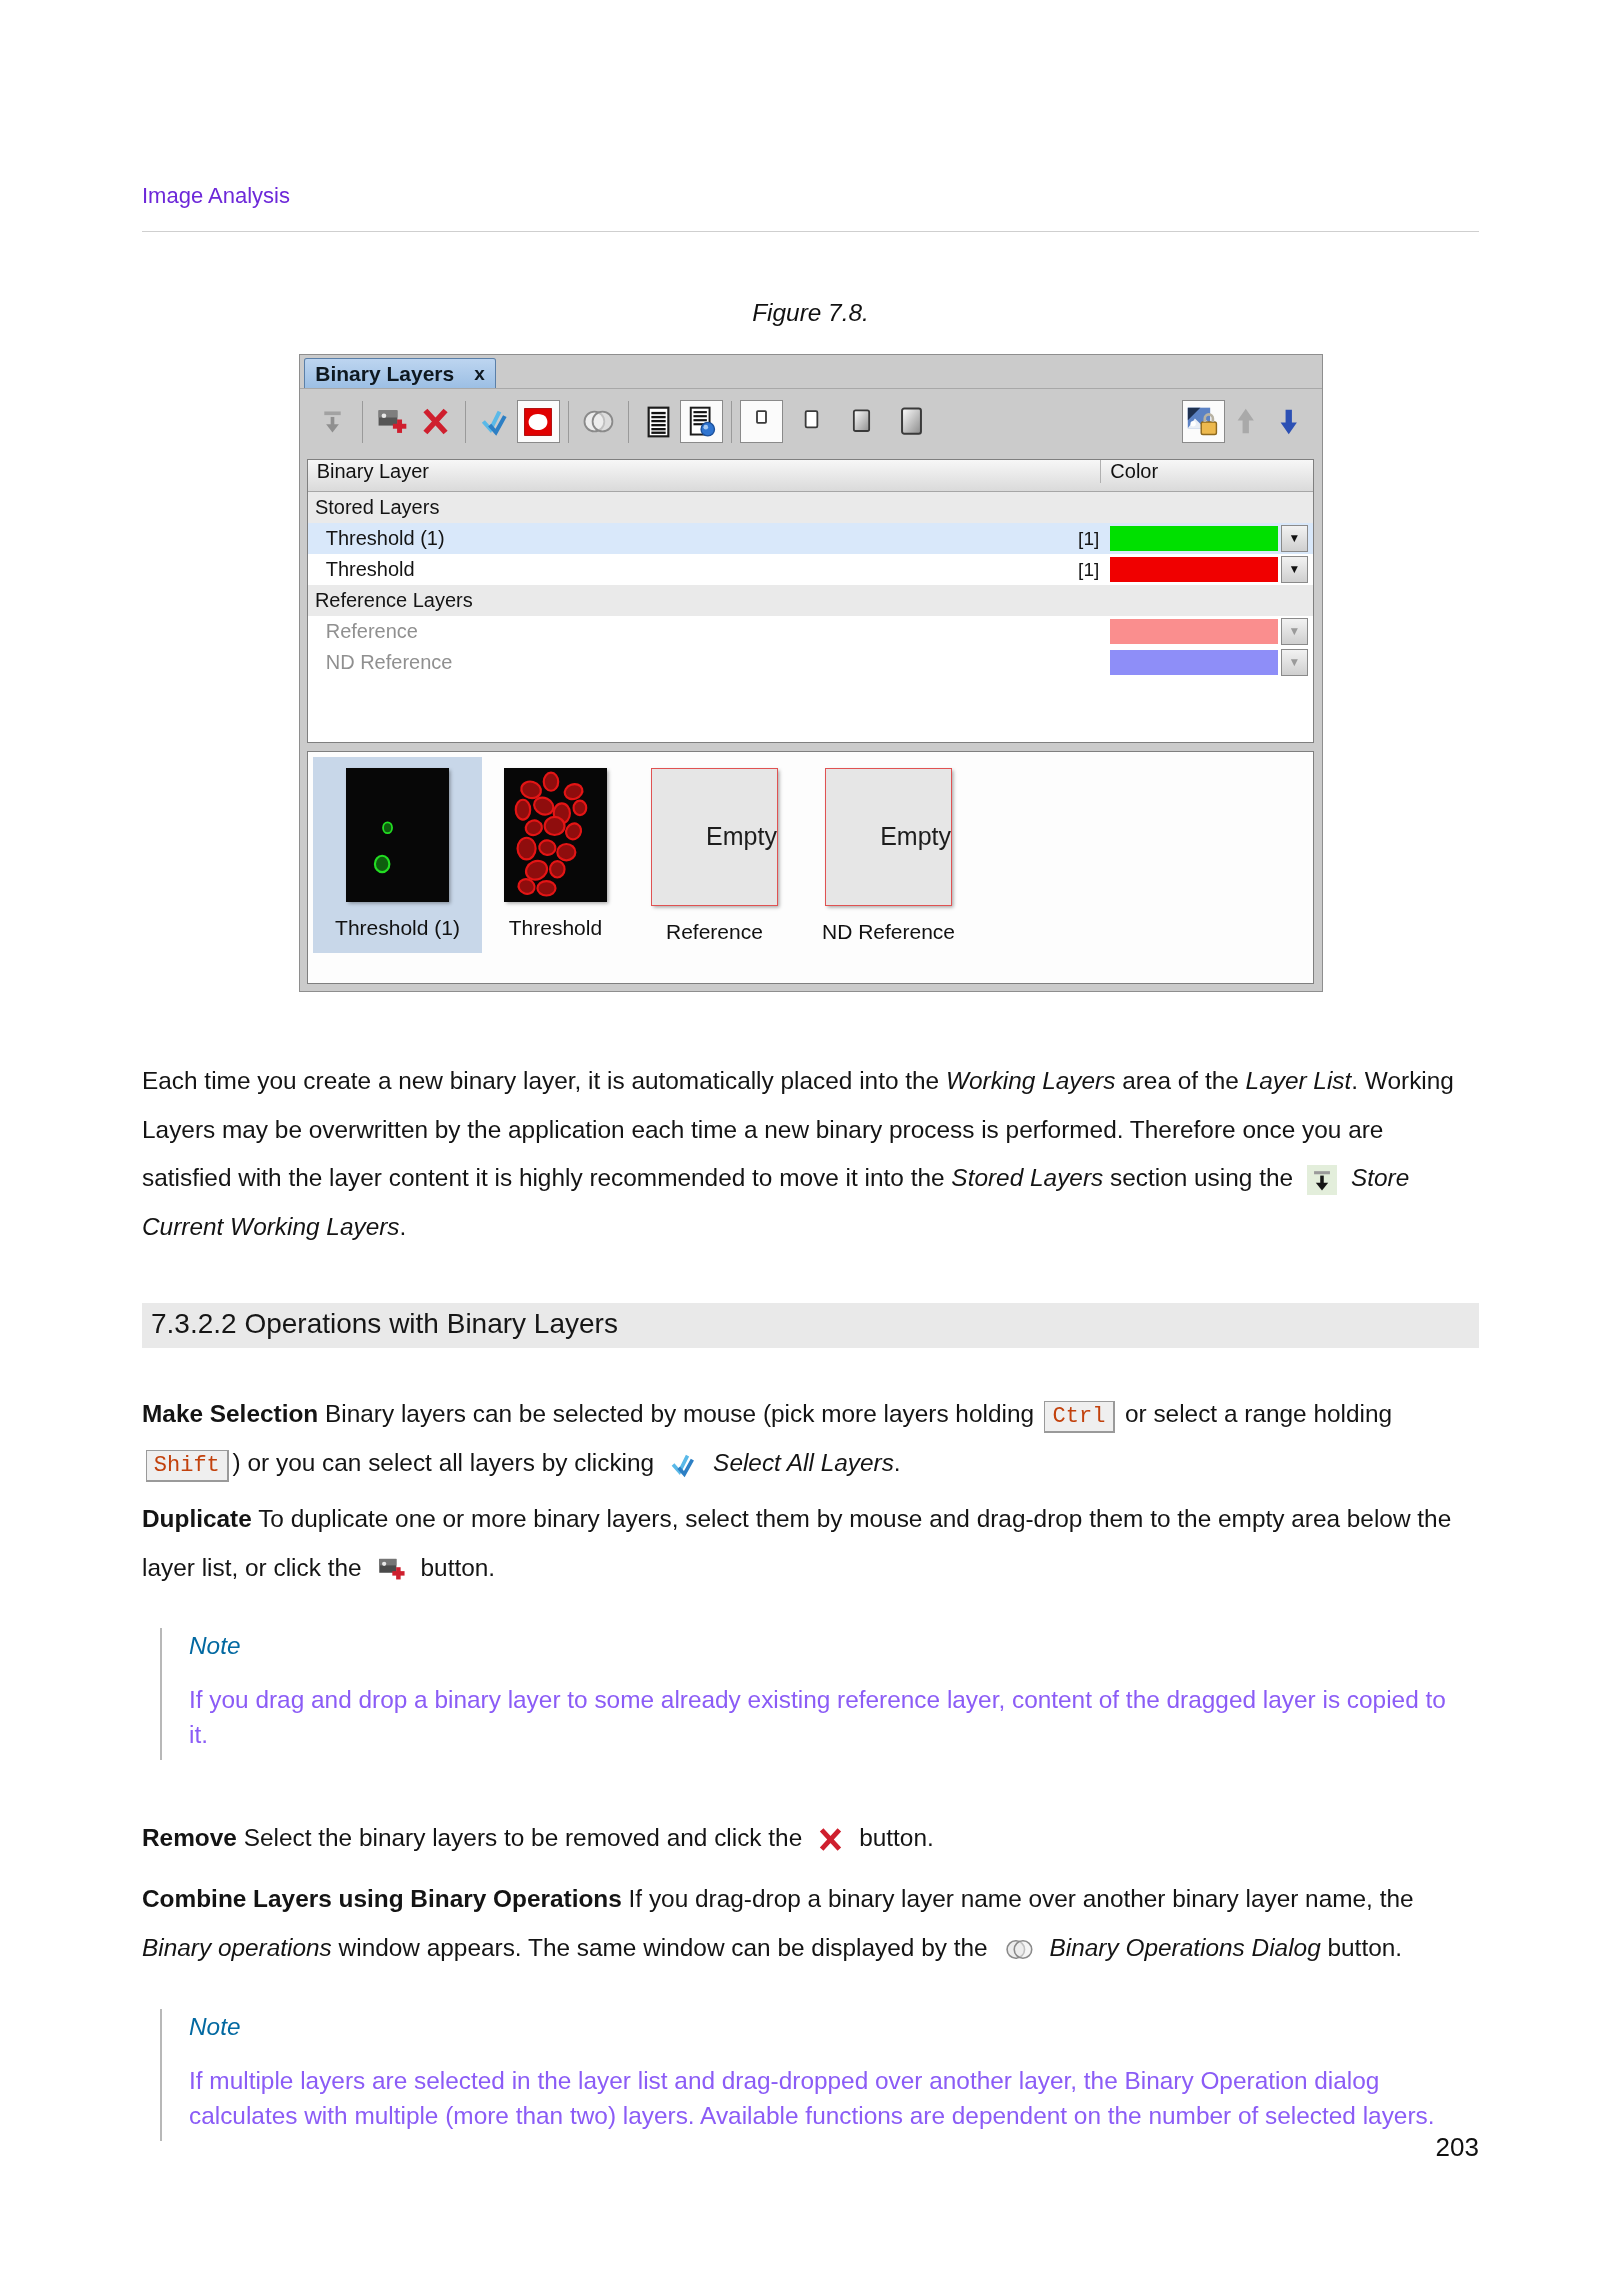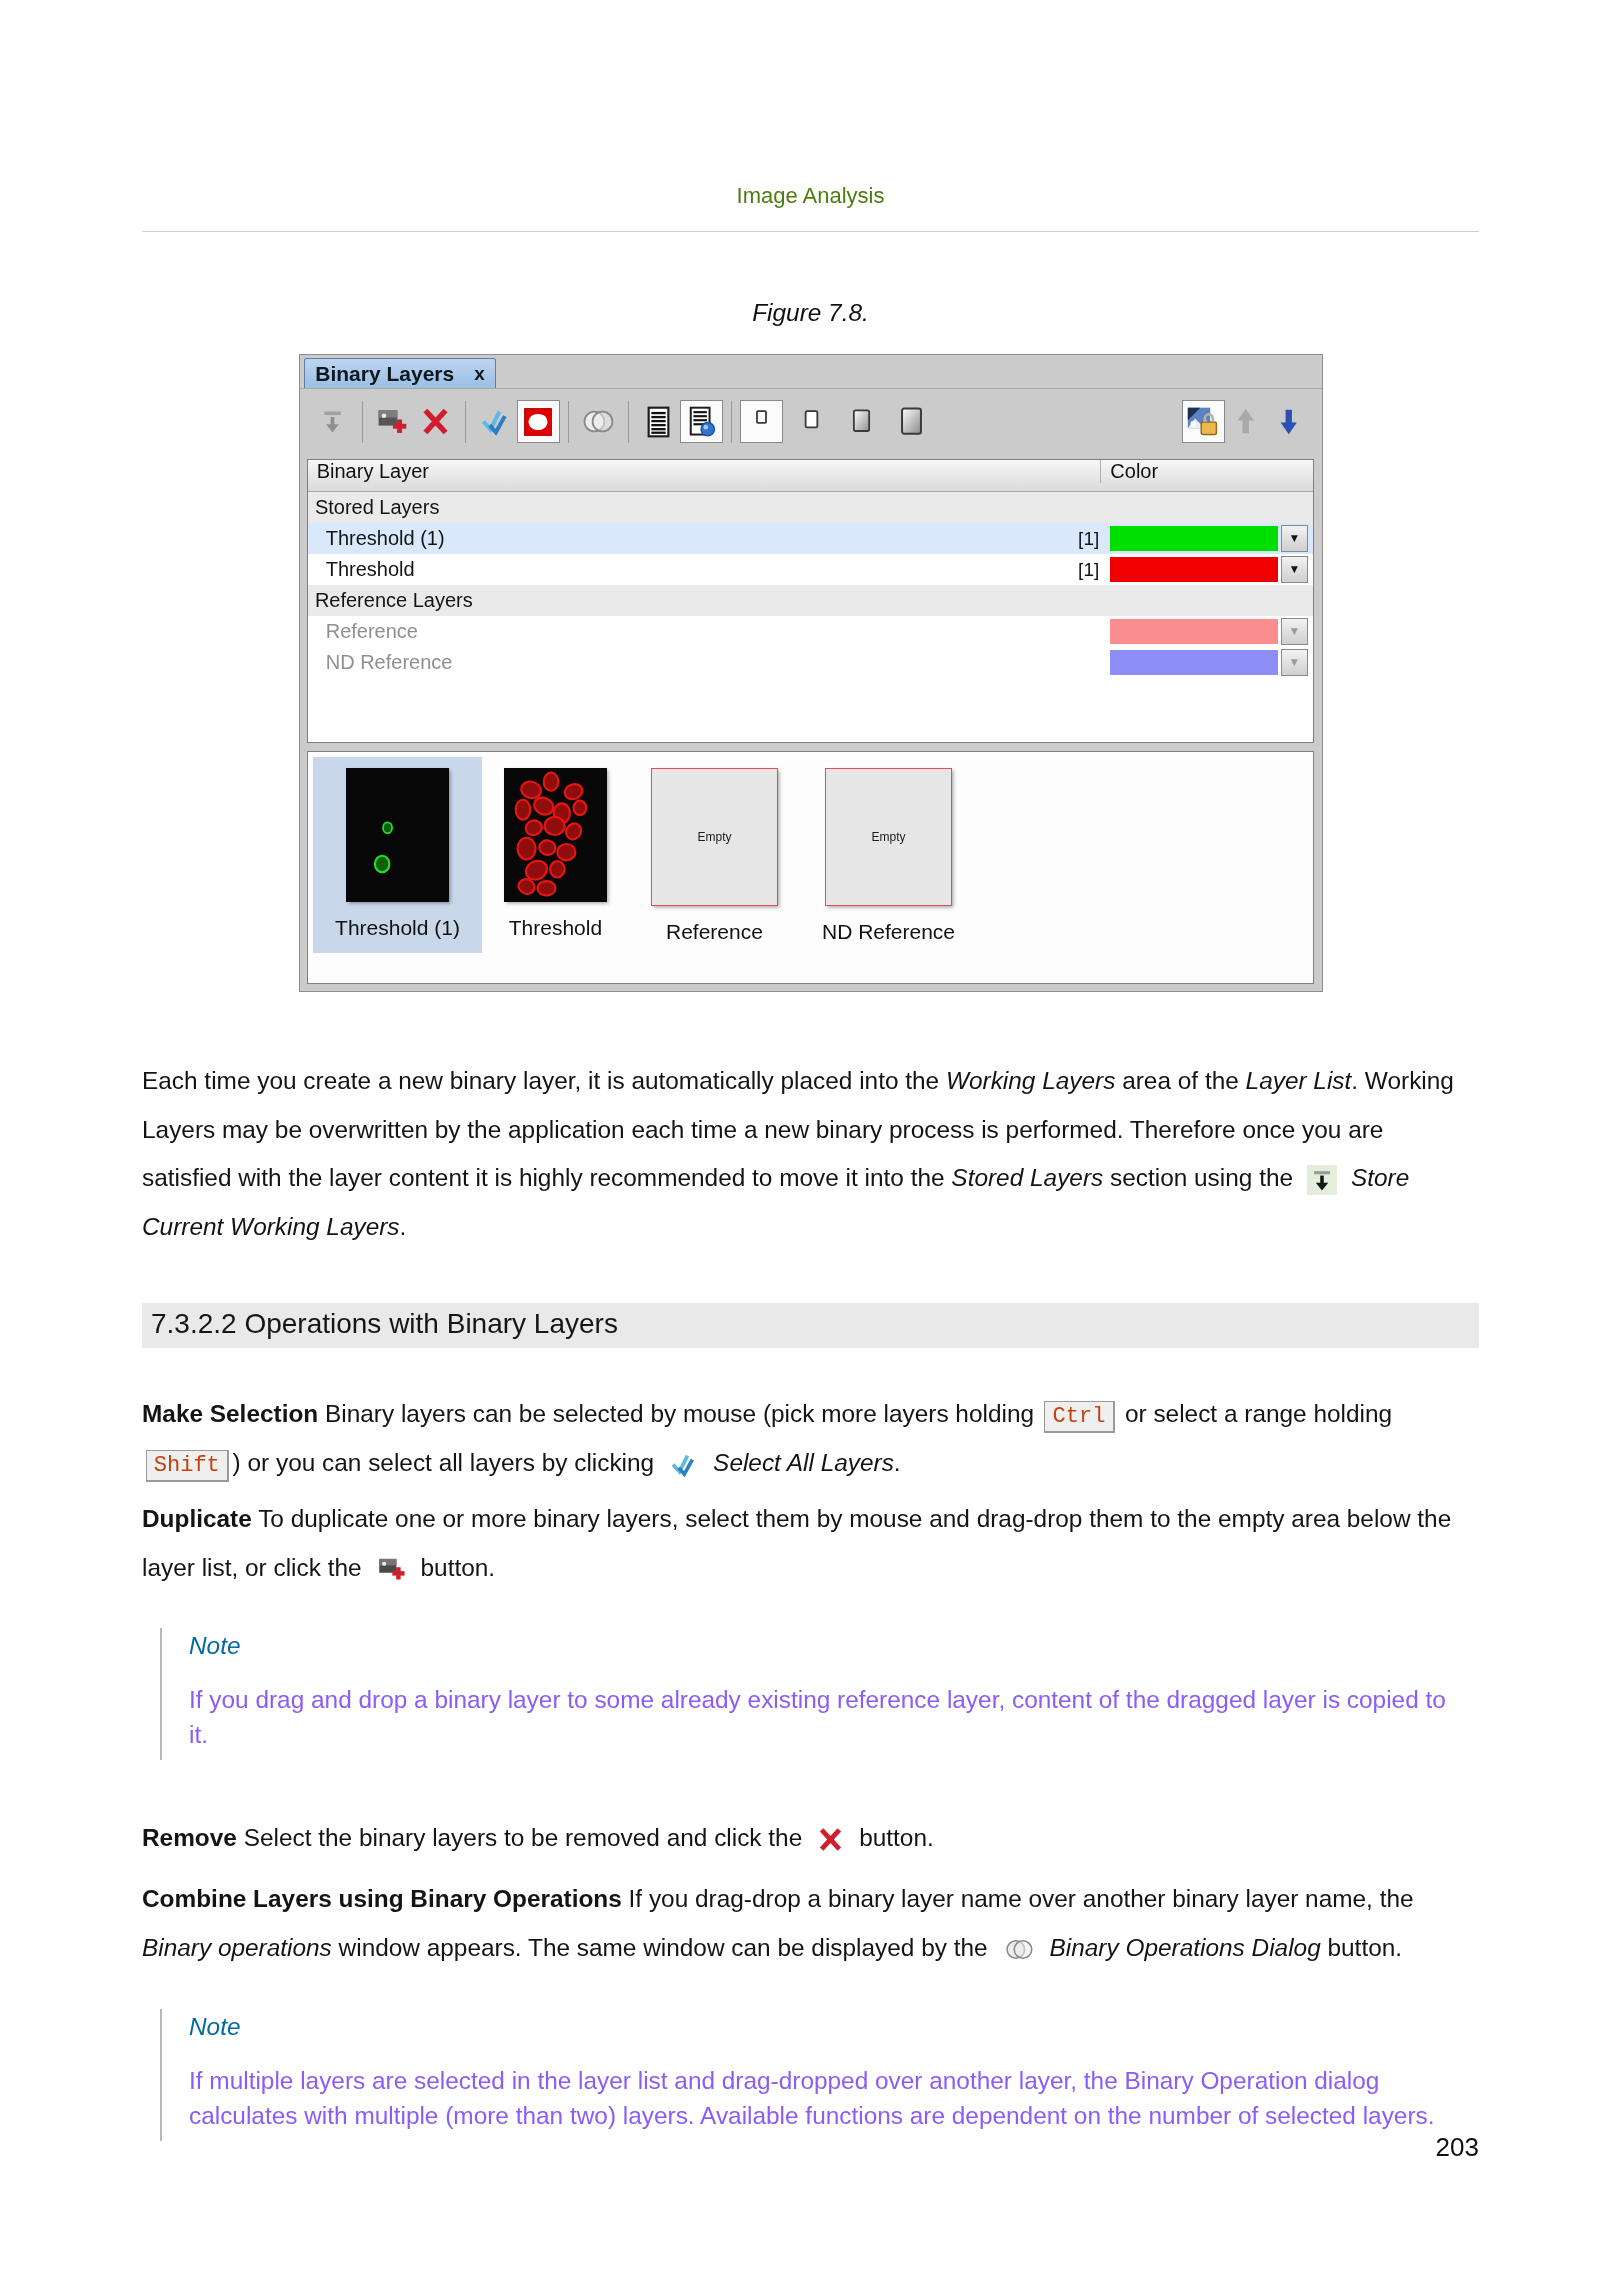--- a/index.html
+++ b/index.html
@@ -2,21 +2,21 @@
 <html style="font-size:14.5px"><head>
 <meta charset="utf-8">
 <style>
   html,body{margin:0;padding:0;background:#9c9c9c;}
   .page{
     width:1621px;height:2290px;background:#ffffff;margin:0 auto;position:relative;
     box-sizing:border-box;padding:0 142px;
     font-family:"Liberation Sans",sans-serif;color:#141414;
   }
   
-  .running-header{padding-top:183px;text-align:center;font-size:22px;color:#4d7c0f;}
+  .running-header{padding-top:183px;text-align:left;font-size:22px;color:#6d28d9;}
   .head-rule{border:none;border-top:1.8px solid #cfcfcf;margin:22px 0 0;}
   .figure-caption{text-align:center;font-style:italic;font-size:24.4px;margin-top:67px;color:#111;}
 
   
   .panel{width:1024px;margin:27px auto 0;background:#cbcbcb;border:0.9px solid #8e8e8e;box-sizing:border-box;padding-bottom:7.2px;}
   .tabbar{height:33px;display:flex;align-items:flex-end;border-bottom:1.8px solid #a8a8a8;}
   .tab{margin-left:4.5px;width:190px;height:29px;background:linear-gradient(#bdd5f0,#9cbfe4);
        border:0.9px solid #5a7fa8;border-bottom:none;border-radius:2.7px 2.7px 0 0;
        display:flex;align-items:center;justify-content:center;gap:20px;
        font-weight:bold;font-size:21px;color:#0e1820;}
@@ -46,21 +46,21 @@
          border:0.9px solid #8a8a8a;font-size:11.8px;line-height:1;display:flex;align-items:center;justify-content:center;color:#111;padding:0;}
   .ddbtn.disabled{color:#9a9a9a;}
 
   .thumbstrip{margin:0 7.2px;background:#fdfdfd;border:0.9px solid #7f7f7f;height:233px;
               display:flex;align-items:flex-start;padding:5.4px 5.4px;box-sizing:border-box;}
   .thumb{display:flex;flex-direction:column;align-items:center;padding:11px 22px 12.7px;}
   .thumb.selected{background:#c8d7e9;}
   .timg{box-shadow:1.8px 1.8px 3.6px rgba(0,0,0,.35);}
   .timg.black{width:103px;height:134px;background:#070707;}
   .timg.empty{width:127px;height:138px;background:#e6e6e6;border:1.8px solid #e05252;
-              display:flex;align-items:center;justify-content:center;font-size:12px;color:#1d1d1d;box-sizing:border-box;}
+              display:flex;align-items:center;justify-content:flex-end;font-size:25px;color:#1d1d1d;box-sizing:border-box;}
   .tlabel{margin-top:14.5px;font-size:21px;color:#111;}
 
   
   .body{font-size:24.4px;line-height:1.45;margin:0;color:#141414;}
   .body.tall{line-height:2.0;}
   .para1{margin-top:65px;}
   .section-heading{margin:51px 0 0;background:#e9e9e9;font-size:28px;font-weight:400;padding:4.5px 9px 8.1px;color:#161616;}
   .p-make{margin-top:42px;}
   .p-dup{margin-top:7.2px;}
   .p-remove{margin-top:54px;}

